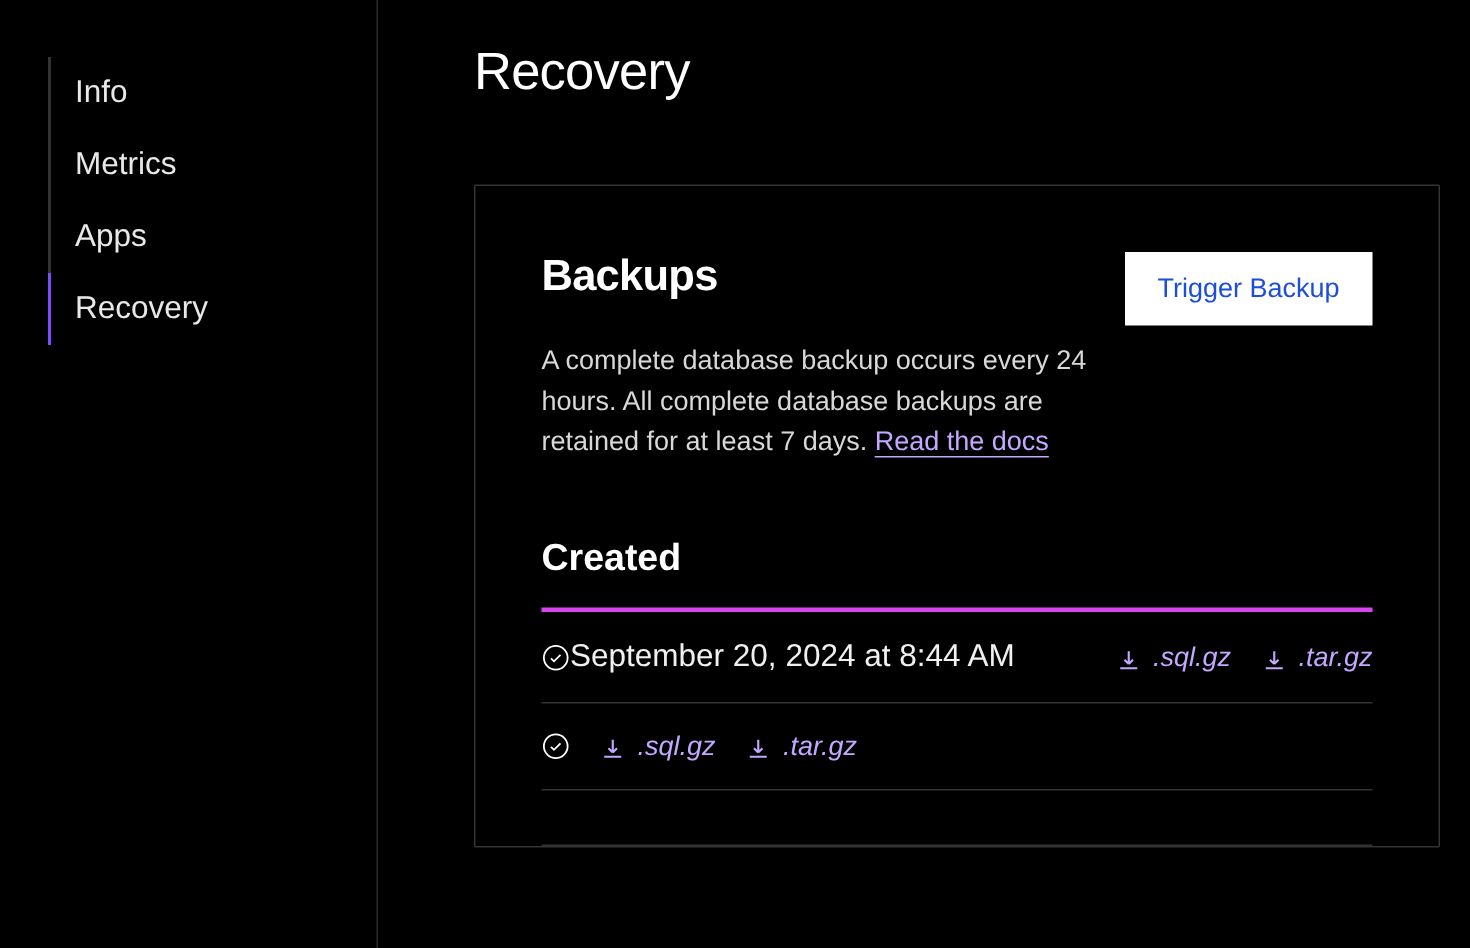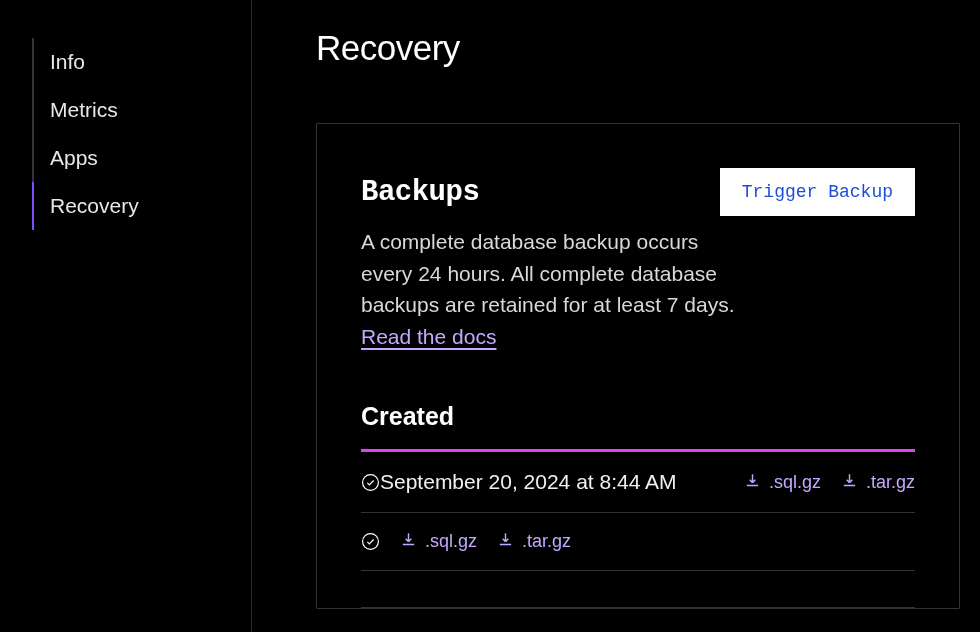--- a/index.html
+++ b/index.html
@@ -45,41 +45,40 @@
       margin-bottom: 55px;
     }
     .card {
       border: 1px solid #333;
       padding: 44px 44px 0 44px;
       border-radius: 1px;
     }
     .card-header {
       display: flex;
       justify-content: space-between;
-      align-items: center;
+      align-items: flex-start;
       margin-bottom: 10px;
-      font-family: Liberation Mono, monospace;
     }
     .card-title {
       font-size: 29px;
       font-weight: 600;
       letter-spacing: -0.5px;
     }
     .trigger-button {
       background: #fff;
       color: #1d4ed8;
       border: none;
       padding: 14px 22px;
       font-size: 18px;
       font-weight: 400;
       cursor: pointer;
       font-family: inherit;
     }
     .card-desc {
-      font-size: 21px;
+      font-size: 18px;
       line-height: 1.5;
       color: #d8d8d8;
       max-width: 380px;
       font-weight: 400;
     }
     .docs-link {
       color: #c4a8ff;
       text-decoration: underline;
       text-underline-offset: 4px;
       cursor: pointer;
@@ -113,26 +112,27 @@
       stroke-width: 1.5;
     }
     .row-date {
       font-size: 21px;
       color: #f0f0f0;
       flex: 1;
       font-weight: 400;
     }
     .download-link {
       display: flex;
-      align-items: flex-start;
+      align-items: flex-end;
       gap: 8px;
       color: #c4a8ff;
       font-size: 18px;
       cursor: pointer;
       margin-left: 20px;
+      font-style: italic;
     }
     .download-icon {
       width: 17px;
       height: 17px;
     }
     .download-icon svg {
       width: 100%;
       height: 100%;
       stroke: #c4a8ff;
       fill: none;

